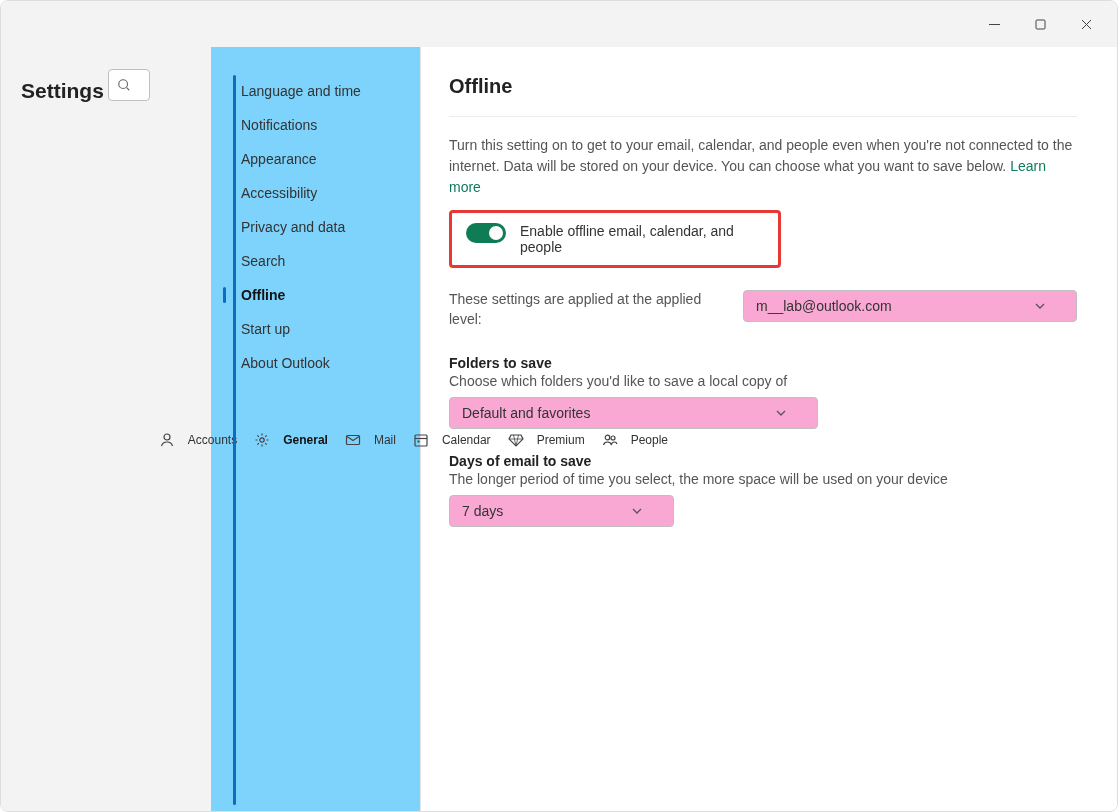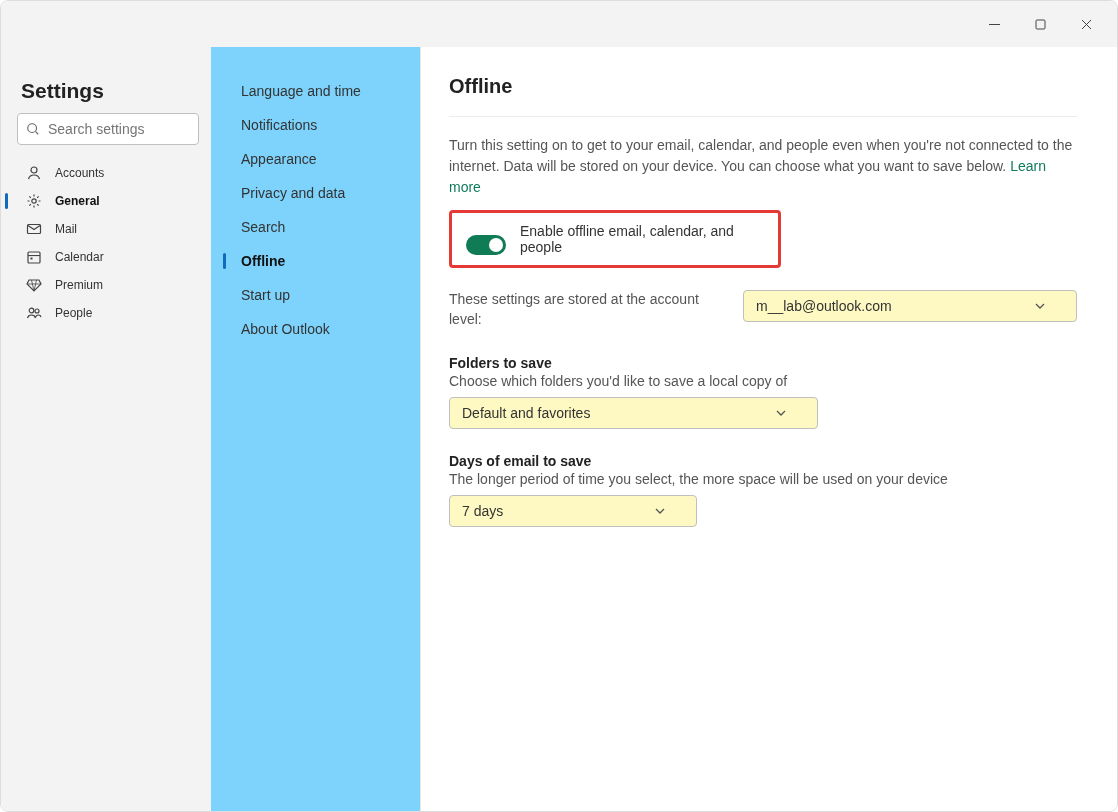--- a/index.html
+++ b/index.html
@@ -8,21 +8,21 @@
 
     
     .title-bar { height: 46px; background: #f3f3f3; display: flex; justify-content: flex-end; align-items: center; padding: 0 8px; }
     .win-btn { width: 46px; height: 32px; display: flex; align-items: center; justify-content: center; color: #444; cursor: default; }
     .win-btn svg { width: 11px; height: 11px; }
 
     
     .app-body { flex: 1; display: flex; background: #fff; overflow: hidden; }
 
     
-    .sidebar1 { width: 210px; background: #f3f3f3; padding: 22px 12px 0 16px; display: flex; flex-direction: column; }
+    .sidebar1 { width: 210px; background: #f3f3f3; padding: 22px 12px 0 16px; display: flex; flex-direction: row; }
     .sidebar1-title { font-size: 21px; font-weight: 600; color: #222; margin: 10px 4px 10px 4px; }
     .search-wrap { position: relative; margin-bottom: 14px; }
     .search-input { width: 100%; height: 32px; border: 1px solid #bfbfbf; border-radius: 4px; background: #fff; padding: 0 10px 0 30px; font-size: 14px; color: #555; }
     .search-icon { position: absolute; left: 9px; top: 9px; color: #666; }
     .nav1-item { display: flex; align-items: center; gap: 12px; padding: 6px 8px; border-radius: 4px; color: #333; font-size: 12px; cursor: default; position: relative; }
     .nav1-item.active { font-weight: 600; color: #111; }
     .nav1-item.active::before { content: ""; position: absolute; left: -12px; top: 6px; bottom: 6px; width: 3px; background: #0f6cbd; border-radius: 2px; }
     .nav1-icon { width: 18px; display: flex; justify-content: center; color: #444; }
 
     
@@ -31,38 +31,38 @@
     .nav2-item.active { font-weight: 600; color: #111; }
     .nav2-item.active::before { content: ""; position: absolute; left: -8px; top: 6px; bottom: 6px; width: 3px; background: #0f6cbd; border-radius: 2px; }
 
     
     .main { flex: 1; padding: 28px 40px 0 28px; overflow: auto; }
     .page-title { font-size: 20px; font-weight: 600; color: #222; padding-bottom: 18px; border-bottom: 1px solid #ececec; margin-bottom: 18px; }
     .desc { font-size: 14px; color: #555; line-height: 1.5; margin-bottom: 12px; }
     .desc .learn-more { color: #0f7a5c; cursor: pointer; }
 
     
-    .highlight-box { border: 3px solid #e53935; border-radius: 4px; padding: 10px 14px; display: inline-flex; align-items: flex-end; gap: 14px; margin-bottom: 22px; width: 332px; }
+    .highlight-box { border: 3px solid #e53935; border-radius: 4px; padding: 10px 14px; display: inline-flex; align-items: flex-start; gap: 14px; margin-bottom: 22px; width: 332px; }
     .toggle { width: 40px; height: 20px; border-radius: 10px; background: #107c56; position: relative; cursor: pointer; flex-shrink: 0; }
     .toggle-knob { width: 14px; height: 14px; border-radius: 50%; background: #fff; position: absolute; top: 3px; right: 3px; }
     .toggle-label { font-size: 14px; color: #333; }
 
     
     .account-row { display: flex; justify-content: space-between; align-items: flex-start; gap: 24px; margin-bottom: 26px; }
     .account-desc { font-size: 14px; color: #555; max-width: 270px; line-height: 1.4; }
     .dropdown { position: relative; flex: 1; }
-    .dropdown-btn { width: 100%; height: 32px; border: 1px solid #bfbfbf; border-radius: 4px; background: #fef9c3; padding: 0 30px 0 12px; font-size: 14px; color: #333; text-align: center; display: flex; align-items: center; justify-content: space-between; cursor: pointer; }
+    .dropdown-btn { width: 100%; height: 32px; border: 1px solid #bfbfbf; border-radius: 4px; background: #f9a8d4; padding: 0 30px 0 12px; font-size: 14px; color: #333; text-align: center; display: flex; align-items: center; justify-content: space-between; cursor: pointer; }
     .chev { color: #555; }
 
     
     .section { margin-bottom: 24px; }
     .section-title { font-size: 14px; font-weight: 600; color: #222; margin-bottom: 2px; }
     .section-desc { font-size: 14px; color: #555; margin-bottom: 8px; }
     .select-sm { width: 369px; }
-    .select-xs { width: 248px; }
+    .select-xs { width: 225px; }
 
     svg { display: block; }
   </style>
 </head>
 <body>
 
 <div class="window">
 
   <div class="title-bar">
     <div class="win-btn">
@@ -164,20 +164,23 @@
       <div class="nav2-item">
           <span>Language and time</span>
         </div>
       <div class="nav2-item">
           <span>Notifications</span>
         </div>
       <div class="nav2-item">
           <span>Appearance</span>
         </div>
       <div class="nav2-item">
+          <span>Accessibility</span>
+        </div>
+      <div class="nav2-item">
           <span>Privacy and data</span>
         </div>
       <div class="nav2-item">
           <span>Search</span>
         </div>
       <div class="nav2-item active">
           <span>Offline</span>
         </div>
       <div class="nav2-item">
           <span>Start up</span>
@@ -196,21 +199,21 @@
       </div>
 
       <div class="highlight-box">
         <div class="toggle">
           <div class="toggle-knob"></div>
         </div>
         <span class="toggle-label">Enable offline email, calendar, and people</span>
       </div>
 
       <div class="account-row">
-        <div class="account-desc">These settings are stored at the account level:</div>
+        <div class="account-desc">These settings are applied at the applied level:</div>
         <div class="dropdown">
           <div class="dropdown-btn">
             <span>m__lab@outlook.com</span>
             <span class="chev">
               <svg width="12" height="12" viewBox="0 0 12 12">
                   <path d="M2 4l4 4 4-4" stroke="currentColor" stroke-width="1.3" fill="none"></path>
                 </svg>
             </span>
           </div>
         </div>

